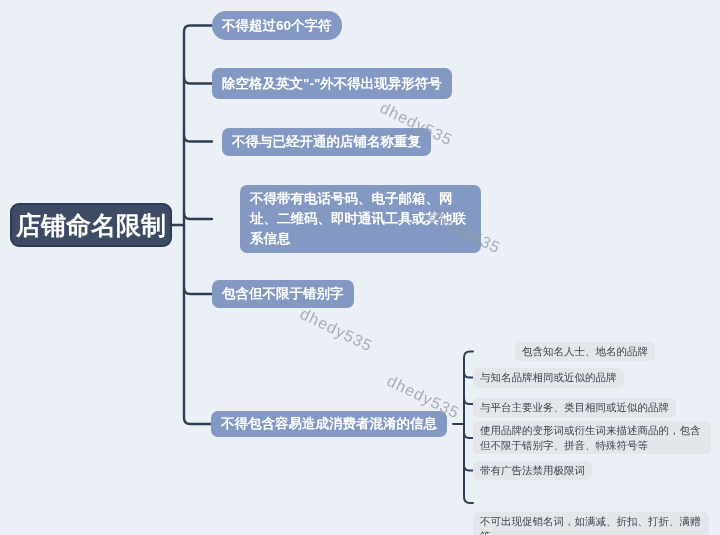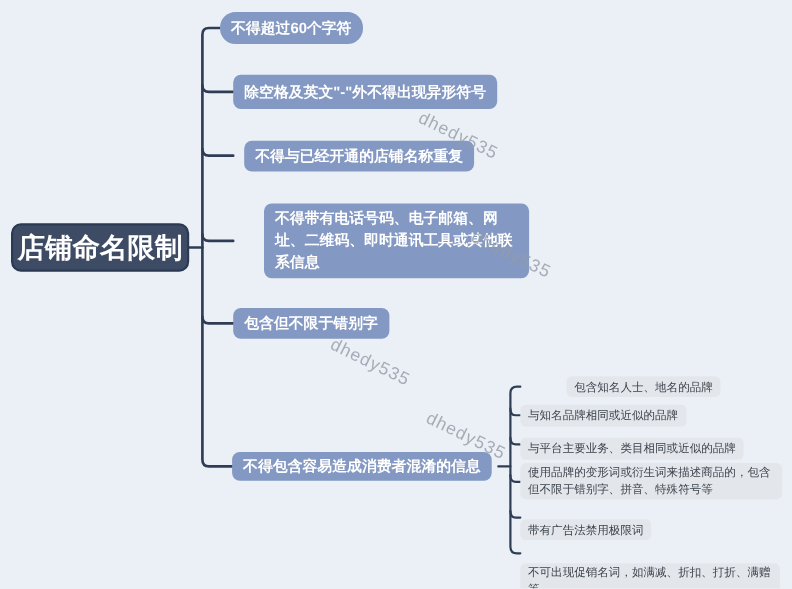--- a/index.html
+++ b/index.html
@@ -37,21 +37,21 @@
   }
   .branch{
     background:var(--c-branch_bg,#8398C2);
     border-radius:7px;
     color:var(--c-branch_text,#FFFFFF);
     font-size:13.5px;font-weight:bold;
     display:inline-flex;align-items:center;
     padding:0 10px;
     white-space:nowrap;
   }
-  .b1{left:200px;top:11px;height:29px;border-radius:14px;}
+  .b1{left:212px;top:11px;height:29px;border-radius:14px;}
   .b2{left:212px;top:68px;height:31px;}
   .b3{left:222px;top:128px;height:28px;}
   .b4{
     left:212px;top:185px;width:241px;height:68px;
     white-space:normal;display:block;
     padding:4px 10px;line-height:20px;margin-left:28px;
   }
   .b5{left:212px;top:280px;height:28px;}
   .b6{left:211px;top:411px;height:26px;}
   .leaf{
@@ -65,21 +65,21 @@
     left:473px;
   }
   .s1{top:342px;height:19px;margin-left:42px;}
   .s2{top:368px;height:20px;}
   .s3{top:386px;height:20px;margin-top:12px;}
   .s4{
     top:421px;width:238px;height:33px;
     white-space:normal;display:block;
     padding:2px 7px;line-height:14.5px;
   }
-  .s5{top:472px;height:19px;}
+  .s5{top:461px;height:19px;}
   .s6{
     top:486px;width:236px;height:33px;
     white-space:normal;display:block;
     padding:2px 7px;line-height:14.5px;margin-top:26px;
   }
   .watermark{
     position:absolute;
     color:var(--c-watermark,#959CA7);
     opacity:.8;
     font-size:16px;

